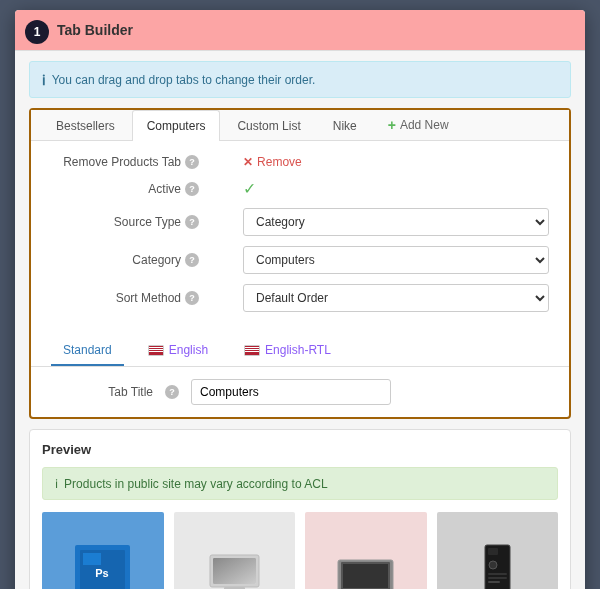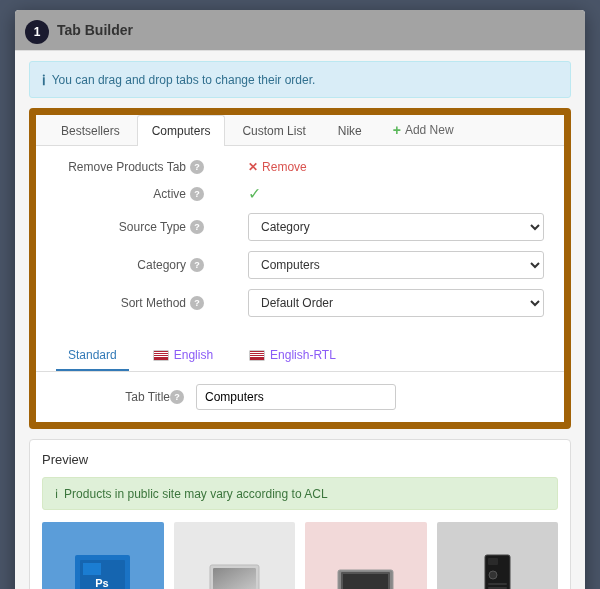--- a/index.html
+++ b/index.html
@@ -31,21 +31,21 @@
       border-radius: 50%;
       color: white;
       font-size: 12px;
       font-weight: bold;
       display: flex;
       align-items: center;
       justify-content: center;
       z-index: 10;
     }
     .window-header {
-      background: #a3a3a3;
+      background: #fca5a5;
       padding: 12px 16px 12px 42px;
       border-bottom: 1px solid #ddd;
       font-size: 14px;
       font-weight: 600;
       color: #333;
     }
     .info-bar {
       background: #d9edf7;
       border: 1px solid #bce8f1;
       margin: 10px 14px;
@@ -58,21 +58,21 @@
       gap: 6px;
     }
     .info-icon {
       color: #31708f;
       font-size: 14px;
       font-weight: bold;
     }
     .main-content {
       background: #fff;
       margin: 0 14px 10px 14px;
-      border: 7px solid #a16207;
+      border: 2px solid #a16207;
       border-radius: 4px;
     }
     .tabs-bar {
       display: flex;
       align-items: center;
       border-bottom: 1px solid #ddd;
       padding: 0 10px;
       background: #f9f9f9;
       gap: 2px;
     }
@@ -220,39 +220,39 @@
     .title-input label {
       text-align: right;
       width: 140px;
       min-width: 140px;
       padding-right: 12px;
       font-size: 12px;
       color: #555;
       display: flex;
       align-items: center;
       justify-content: flex-end;
-      gap: 0;
+      gap: 12px;
     }
     .title-input input {
       padding: 5px 8px;
       border: 1px solid #ccc;
       border-radius: 3px;
       font-size: 12px;
       width: 200px;
     }
     .preview-section {
       background: #fff;
       margin: 0 14px 14px 14px;
       border: 1px solid #ddd;
       border-radius: 4px;
       padding: 12px;
     }
     .preview-title {
       font-size: 13px;
-      font-weight: 400;
+      font-weight: 700;
       color: #333;
       margin-bottom: 10px;
     }
     .preview-info {
       background: #dff0d8;
       border: 1px solid #d6e9c6;
       padding: 7px 12px;
       border-radius: 3px;
       font-size: 12px;
       color: #3c763d;

